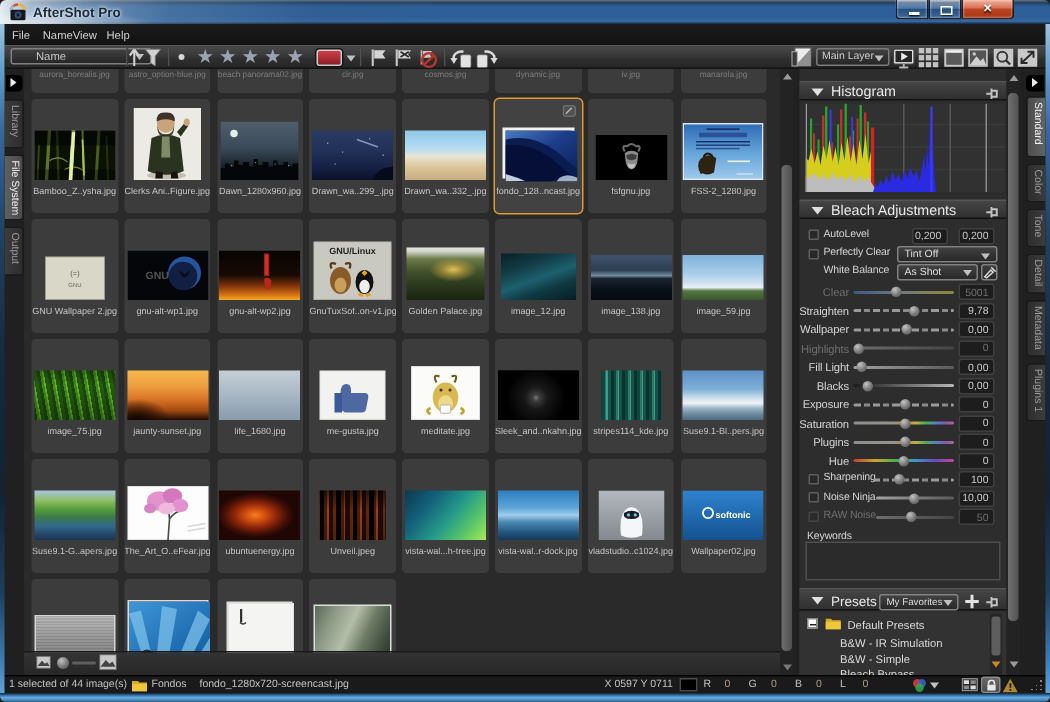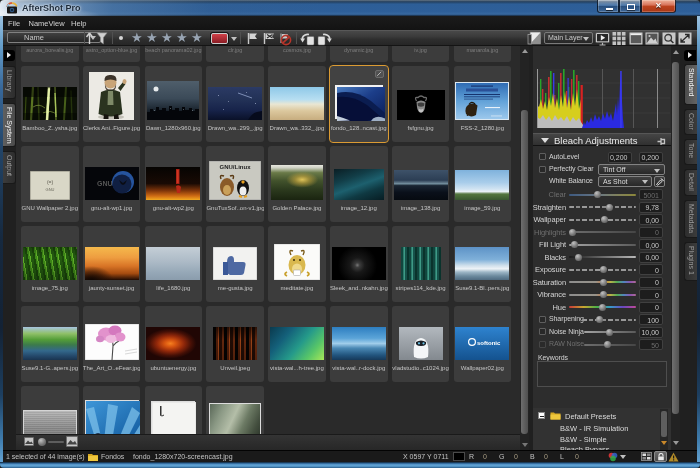--- a/index.html
+++ b/index.html
@@ -577,20 +577,27 @@
     <rect x="0.5" y="0.5" width="11" height="10" fill="#c9c9c9" stroke="#666" stroke-width="0.6"></rect>
     <path d="M1 8.5 L4.5 4 L7 6.5 L9 5 L11 8.5 Z" fill="#444"></path>
   </svg>
   <div id="gsb" class="abs"></div>
   <div id="gsbthumb" class="abs"></div>
   <i class="sbarr abs" style="left:521.5px; top:49px; border-bottom:4px solid #9a9a9a;"></i>
   <i class="sbarr abs" style="left:521.5px; top:443px; border-top:4px solid #777;"></i>
 
   <div id="rpanel" class="abs"></div>
 
+  <div class="phead" style="top:54px;">
+    <i class="tri"></i>
+      <span class="txt">Histogram</span>
+    <svg class="pin" style="left:124px; top:2.5px;" width="10" height="9" viewBox="0 0 10 9">
+        <path d="M0.5 4.5 H4 M4 1 V8 M4 2.5 H7.5 V6.5 H4" stroke="#c2c2c2" stroke-width="1.3" fill="none"></path>
+      </svg>
+  </div>
   <svg class="abs" style="left:537px; top:69px;" width="133" height="59" viewBox="0 0 133 59">
     <rect width="133" height="59" fill="#313131"></rect>
     <line x1="0" y1="14" x2="133" y2="14" stroke="#3b3b3b" stroke-width="1"></line>
     <line x1="0" y1="29" x2="133" y2="29" stroke="#3b3b3b" stroke-width="1"></line>
     <line x1="0" y1="44" x2="133" y2="44" stroke="#3b3b3b" stroke-width="1"></line>
     <line x1="65.5" y1="0" x2="65.5" y2="59" stroke="#565656" stroke-width="1"></line>
     <line x1="96.5" y1="0" x2="96.5" y2="59" stroke="#565656" stroke-width="1"></line>
     <line x1="120.5" y1="0" x2="120.5" y2="59" stroke="#8a8a8a" stroke-width="1"></line>
     <g fill="#28a428">
       <rect x="3" y="10" width="1.4" height="49"></rect>
@@ -667,21 +674,21 @@
 <div class="knob" style="left:574.5px; top:253.5px;"></div>
 <div class="vbox" style="left:638.5px; top:251.5px; width:24.5px;">0,00</div>
 <div class="rlabel ra" style="left:436px; width:130px; top:265.0px; font-size:7.5px;">Exposure</div>
 <div class="sl dash" style="left:569px; top:268.5px; width:67px;"></div>
 <div class="knob" style="left:599.5px; top:266.0px;"></div>
 <div class="vbox" style="left:638.5px; top:264.0px; width:24.5px;">0</div>
 <div class="rlabel ra" style="left:436px; width:130px; top:277.5px; font-size:7.5px;">Saturation</div>
 <div class="sl" style="left:569px; top:281.0px; width:67px;background:linear-gradient(90deg,#8e8e8e 0%,#97938a 40%,#ca7b42 52%,#b8b24a 62%,#52aa52 72%,#5084c0 82%,#8e54ae 92%,#b06a96 100%);"></div>
 <div class="knob" style="left:599.5px; top:278.5px;"></div>
 <div class="vbox" style="left:638.5px; top:276.5px; width:24.5px;">0</div>
-<div class="rlabel ra" style="left:436px; width:130px; top:290.0px; font-size:7.5px;">Vibrance</div>
+<div class="rlabel ra" style="left:436px; width:130px; top:290.0px; font-size:7.5px;">Plugins</div>
 <div class="sl" style="left:569px; top:293.5px; width:67px;background:linear-gradient(90deg,#8e8e8e 0%,#97938a 40%,#ca7b42 52%,#b8b24a 62%,#52aa52 72%,#5084c0 82%,#8e54ae 92%,#b06a96 100%);"></div>
 <div class="knob" style="left:599.5px; top:291.0px;"></div>
 <div class="vbox" style="left:638.5px; top:289.0px; width:24.5px;">0</div>
 <div class="rlabel ra" style="left:436px; width:130px; top:302.5px; font-size:7.5px;">Hue</div>
 <div class="sl" style="left:569px; top:306.0px; width:67px;background:linear-gradient(90deg,#c83838,#c8a830 22%,#48b048 42%,#3898c8 62%,#6848c0 80%,#c04898 100%);"></div>
 <div class="knob" style="left:598.5px; top:303.5px;"></div>
 <div class="vbox" style="left:638.5px; top:301.5px; width:24.5px;">0</div>
 <div class="cb" style="left:538.5px; top:315.5px;"></div>
 <div class="rlabel" style="left:549px; top:315.0px;">Sharpening</div>
 <div class="sl dash" style="left:582px; top:318.5px; width:54px;"></div>
@@ -693,20 +700,31 @@
 <div class="knob" style="left:605.5px; top:328.5px;"></div>
 <div class="vbox" style="left:638.5px; top:326.5px; width:24.5px;">10,00</div>
 <div class="cb" style="left:538.5px; top:340.5px;opacity:.5;"></div>
 <div class="rlabel dim" style="left:549px; top:340.0px;">RAW Noise</div>
 <div class="sl" style="left:584px; top:343.5px; width:52px;opacity:.55;"></div>
 <div class="knob" style="left:603.5px; top:341.0px;"></div>
 <div class="vbox dim" style="left:638.5px; top:339.0px; width:24.5px;">50</div>
 <div class="rlabel" style="left:538px; top:353.5px;">Keywords</div>
   <div id="kwbox" class="abs"></div>
 
+  <div class="phead" style="top:392px; height:15px;">
+    <i class="tri" style="top:5px;"></i>
+      <span class="txt" style="font-size:9px; top:3px;">Presets</span>
+    <div class="dd" style="left:53px; top:2.5px; width:53px; font-size:6.5px;">My Favorites<i class="ddarr" style="right:3px; top:3.5px;"></i></div>
+    <svg style="position:absolute; left:110px; top:3px;" width="10" height="10" viewBox="0 0 10 10">
+        <path d="M5 0.5 V9.5 M0.5 5 H9.5" stroke="#e2e2e2" stroke-width="2"></path>
+      </svg>
+    <svg class="pin" style="left:124px; top:3.5px;" width="10" height="9" viewBox="0 0 10 9">
+        <path d="M0.5 4.5 H4 M4 1 V8 M4 2.5 H7.5 V6.5 H4" stroke="#c2c2c2" stroke-width="1.3" fill="none"></path>
+      </svg>
+  </div>
   <div id="ptree" class="abs"></div>
   <div class="abs" style="left:538px; top:412px; width:7px; height:7px; background:#fff; border:1px solid #888;">
       <div style="position:absolute; left:1px; top:2.5px; width:3.5px; height:1px; background:#222;"></div>
     </div>
   <svg class="abs" style="left:550px; top:410.5px;" width="11" height="9" viewBox="0 0 11 9">
     <path d="M0.5 1.5 H4 L5 2.5 H10.5 V8.5 H0.5 Z" fill="#d8a923"></path>
     <path d="M0.5 3.5 H10.5 V8.5 H0.5 Z" fill="#efc73d"></path>
   </svg>
   <div class="titem" style="left:565px; top:411.5px;">Default Presets</div>
   <div class="titem" style="left:560px; top:424px;">B&amp;W - IR Simulation</div>

